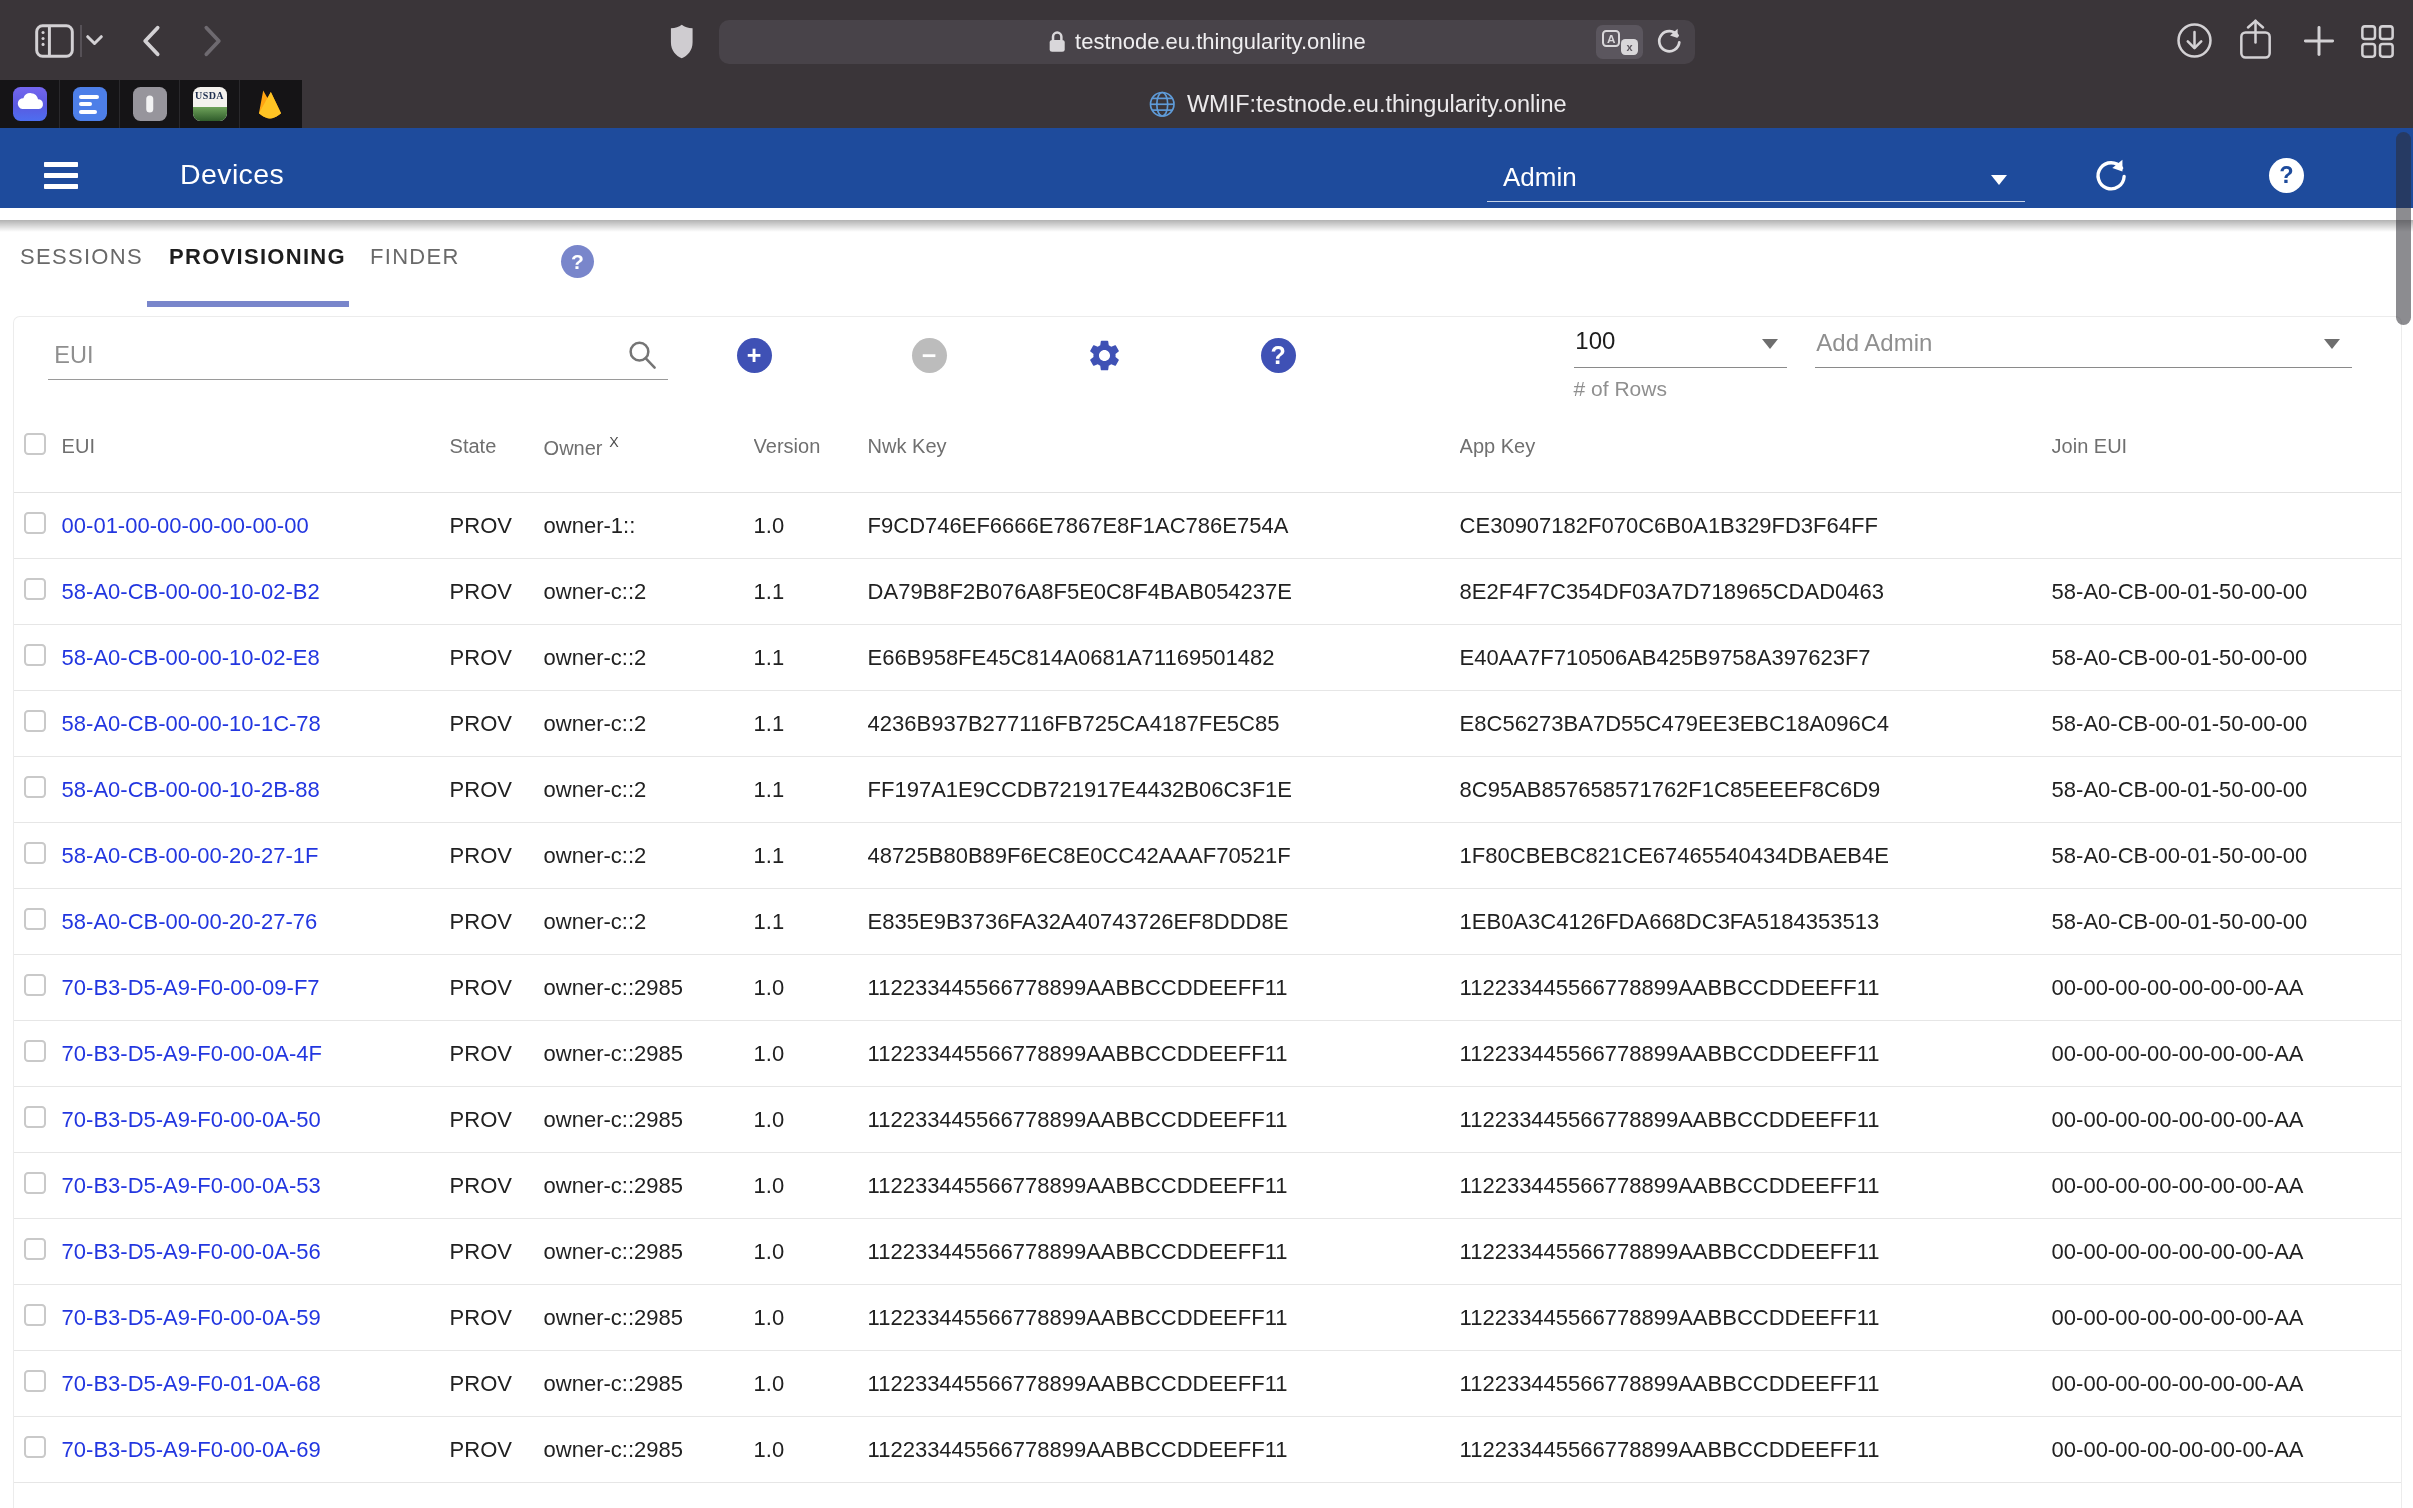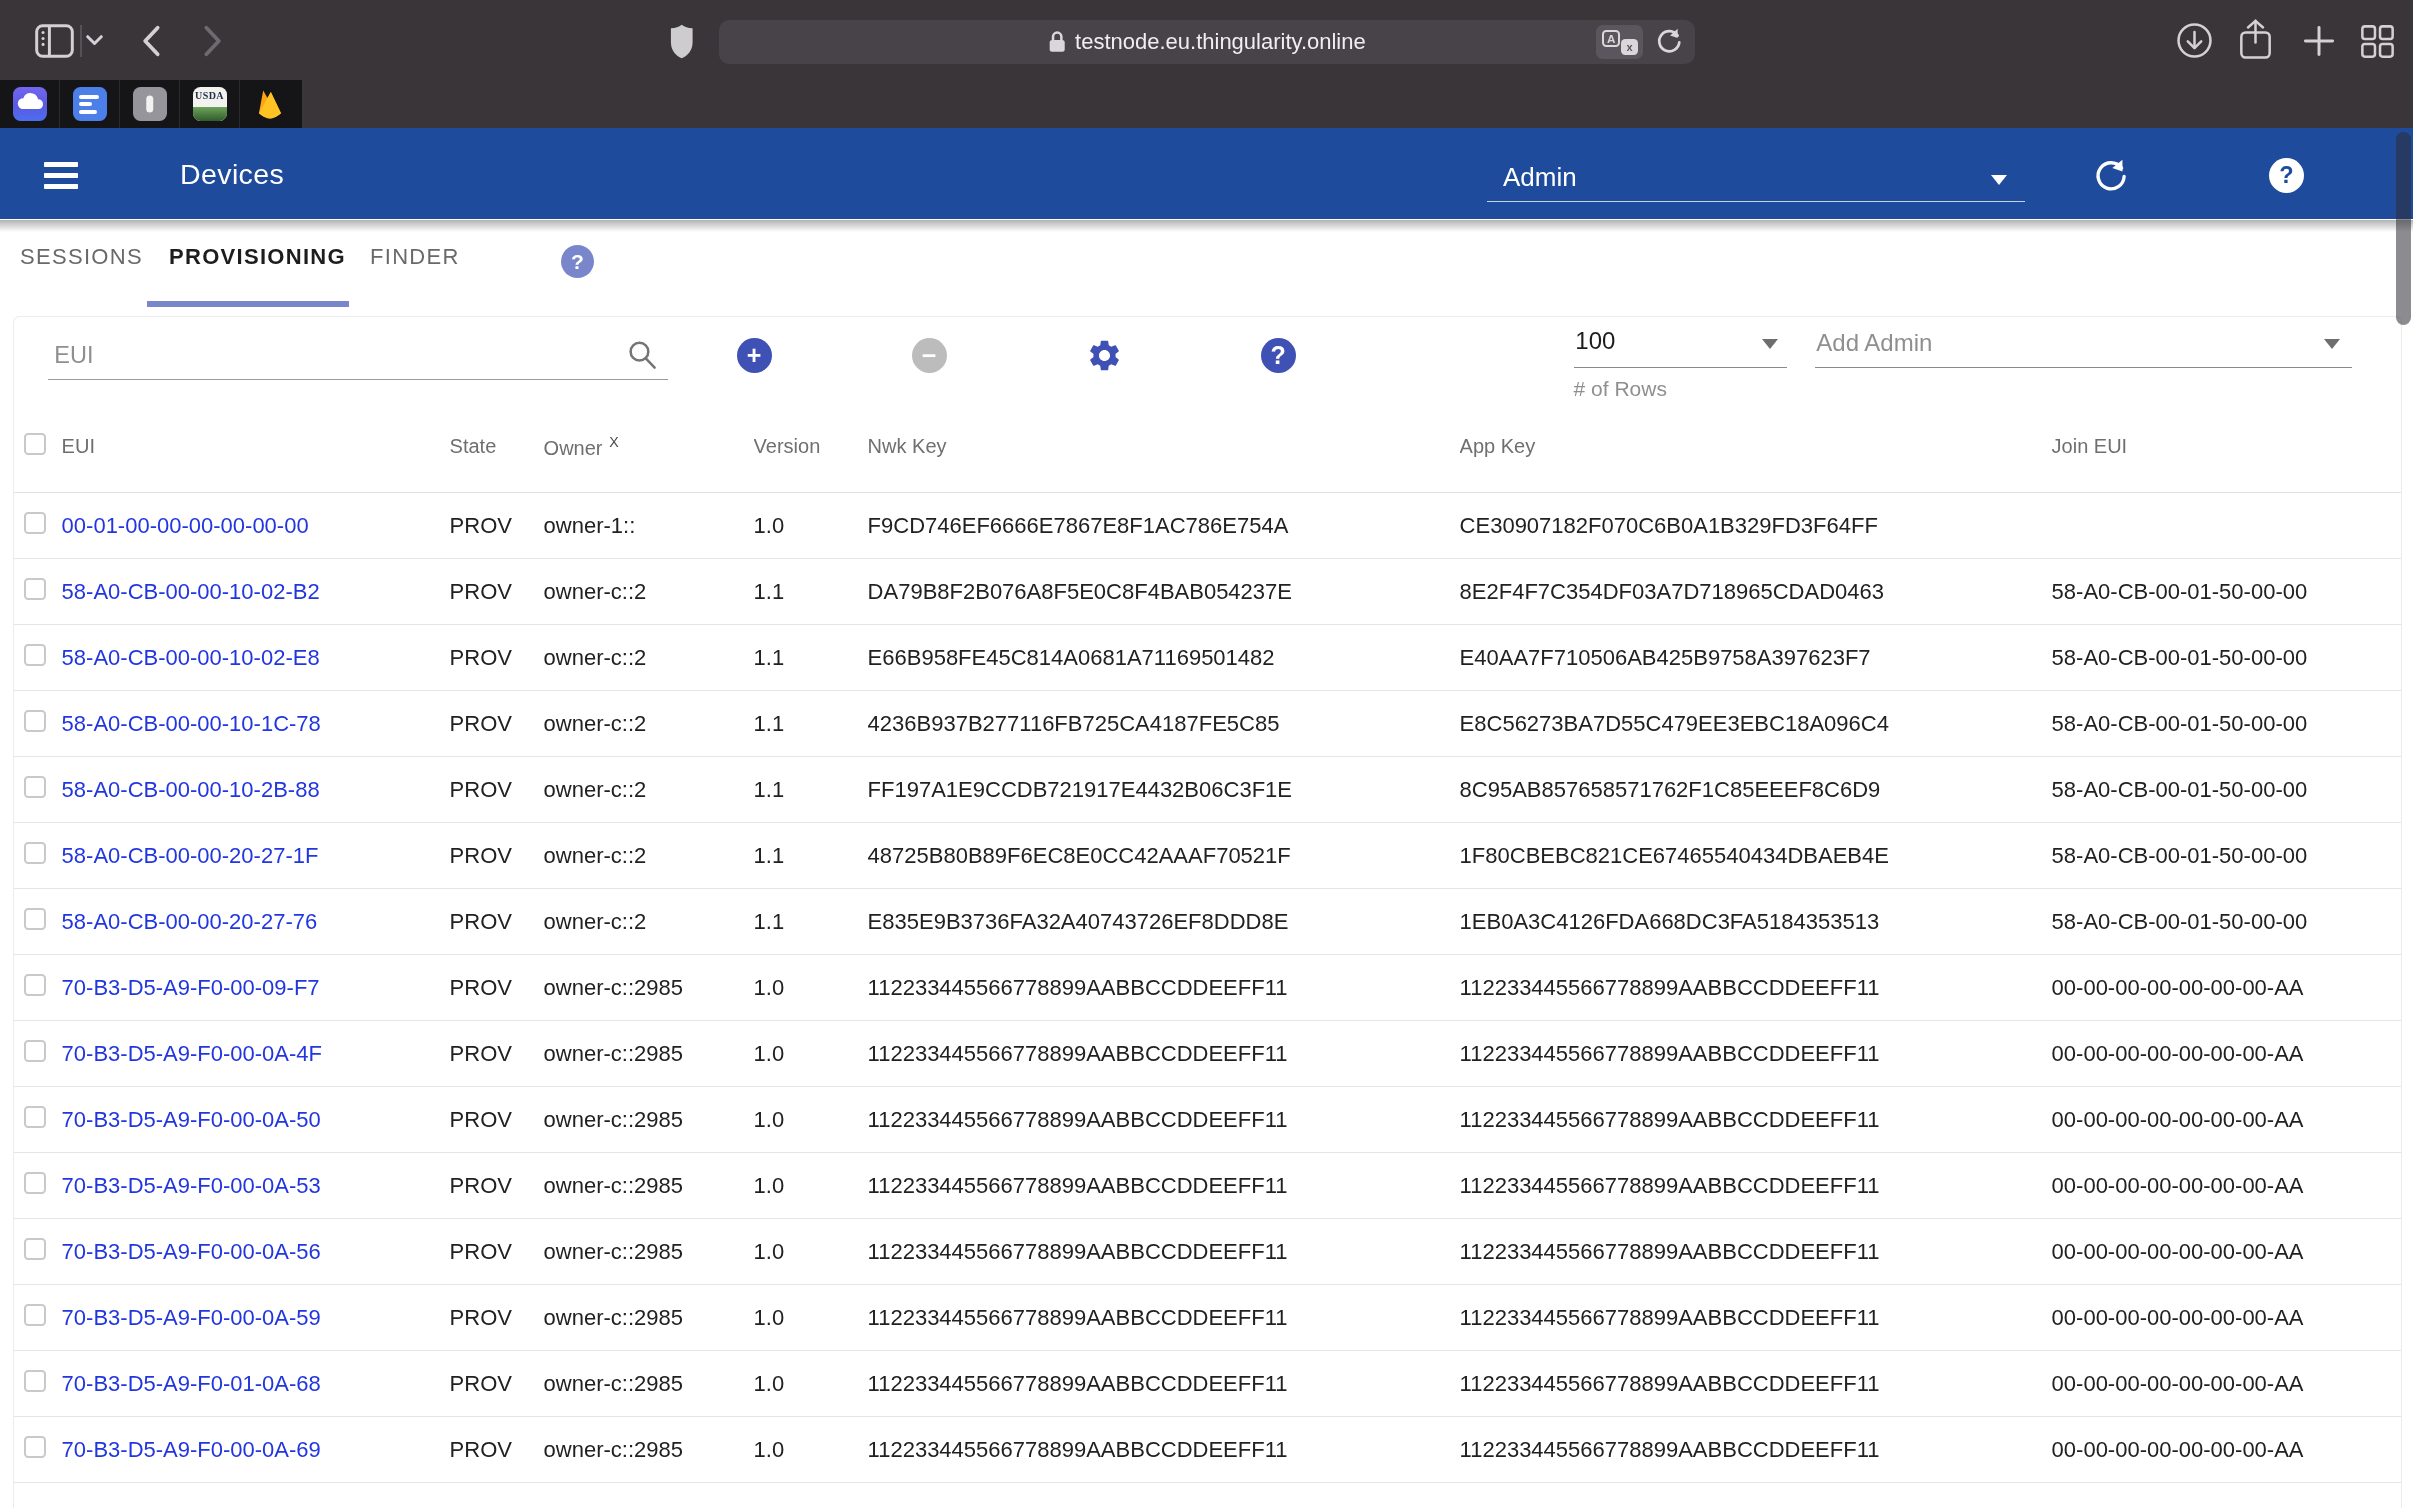--- a/index.html
+++ b/index.html
@@ -32,21 +32,21 @@
   .fav-cloud { background:linear-gradient(180deg,#7466f0 0%,#5a5ae0 55%,#4d6ef0 100%); }
   .fav-docs  { background:#4d7fe8; }
   .fav-docs .bar { position:absolute; left:6.7px; height:4.2px; border-radius:2.5px; background:#fff; }
   .fav-info  { background:#97959c; }
   .fav-info .stick { position:absolute; left:50%; top:50%; transform:translate(-50%,-50%); width:7.5px; height:17px; border-radius:4.2px; background:#f2f2f3; }
   .fav-usda  { background:#f4f2ee; }
   .fav-usda .txt { position:absolute; top:2.5px; left:0; right:0; text-align:center; font-family:"Liberation Serif",serif; font-weight:bold; font-size:10px; color:#20304f; letter-spacing:0.4px; }
   .fav-usda .field { position:absolute; bottom:0; left:0; right:0; height:14.2px; background:linear-gradient(180deg,#6ea25a,#2f5c2b); }
 
   
-  .appbar { position:absolute; left:0; top:128px; width:2413px; height:91px; background:#1e4b9c; }
+  .appbar { position:absolute; left:0; top:128px; width:2413px; height:80px; background:#1e4b9c; }
   .appbar-shadow { position:absolute; left:0; top:220px; width:2413px; height:11.7px; background:linear-gradient(180deg,rgba(0,0,0,0.30),rgba(0,0,0,0)); z-index:4; }
   .hamburger { position:absolute; left:44px; top:34px; width:34px; height:27px; display:flex; flex-direction:column; justify-content:space-between; cursor:pointer; }
   .hamburger i { display:block; height:5px; border-radius:0.8px; background:#fff; }
   .app-title { position:absolute; left:180px; top:30px; color:#fff; font-size:28.5px; letter-spacing:0.4px; }
   .admin-select { position:absolute; left:1487px; top:28.5px; width:538px; height:45px; border-bottom:1.7px solid rgba(255,255,255,0.75); color:#fff; font-size:26px; }
   .admin-select .val { position:absolute; left:0; top:5px;margin-left:16px; }
   .caret { width:0; height:0; border-left:8.4px solid transparent; border-right:8.4px solid transparent; border-top:10px solid #fff; }
   .admin-select .caret { position:absolute; right:18.4px; top:18.4px; }
   .appbar-refresh { position:absolute; left:2093px; top:30px; width:37px; height:37px; }
   .appbar-help { position:absolute; left:2269px; top:30px; width:35px; height:35px; border-radius:50%; background:#fff; color:#1e4b9c;
@@ -215,20 +215,34 @@
       </div>
       <div class="pin-cell" style="border-right:none;">
         <div class="pin-ic" style="background:transparent;">
           <svg width="34" height="34" viewBox="0 0 40 40">
               <path d="M7 31 L12 4 L17 13 L21 6 L33 31 C33 31 27 37 20 37 C13 37 7 31 7 31 Z" fill="#ffa412"></path>
               <path d="M7 31 L17 13 L21 6 L33 31 C33 31 27 37 20 37 C13 37 7 31 7 31 Z" fill="#ffca28" opacity="0.85"></path>
             </svg>
         </div>
       </div>
     </div>
+    <div class="active-tab">
+      <span>
+        <svg width="28.5" height="28.5" viewBox="0 0 34 34">
+            <g fill="none" stroke="#5f9bd8" stroke-width="2">
+              <circle cx="17" cy="17" r="14"></circle>
+              <ellipse cx="17" cy="17" rx="6.5" ry="14"></ellipse>
+              <line x1="3" y1="17" x2="31" y2="17"></line>
+              <line x1="5" y1="10" x2="29" y2="10"></line>
+              <line x1="5" y1="24" x2="29" y2="24"></line>
+            </g>
+          </svg>
+      </span>
+      <span class="ttl">WMIF:testnode.eu.thingularity.online</span>
+    </div>
   </div>
 
   <div class="appbar">
     <div class="hamburger">
         <i></i>
         <i></i>
         <i></i>
       </div>
     <div class="app-title">Devices</div>
     <div class="admin-select">

